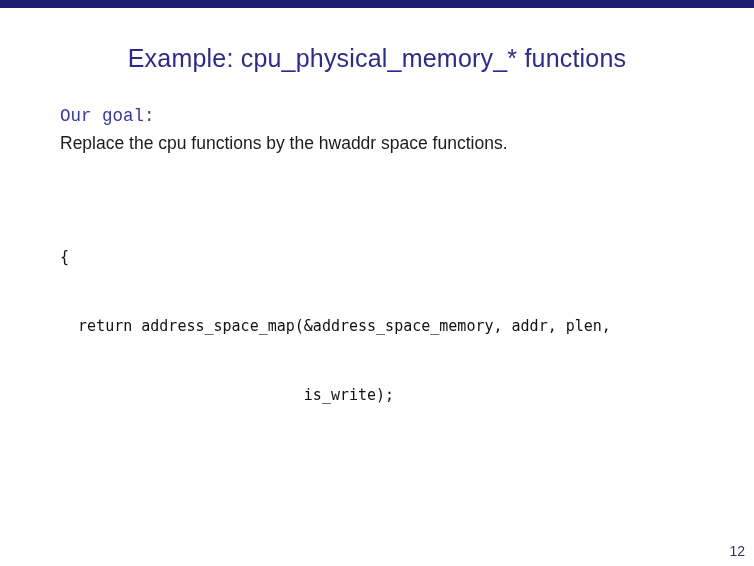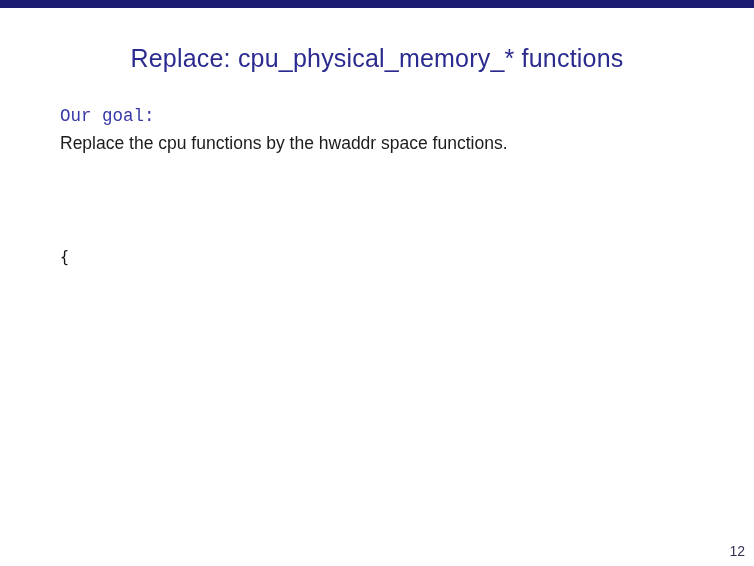--- a/index.html
+++ b/index.html
@@ -51,28 +51,30 @@
     bottom: 7px;
     font-size: 14px;
     color: #333355;
   }
 </style>
 </head>
 <body>
 
 <div class="top-bar"></div>
 
-<h1 class="title">Replace: cpu_physical_memory_* functions</h1>
+<h1 class="title">Example: cpu_physical_memory_* functions</h1>
 
 <div class="content">
   <div class="goal-label">Our goal:</div>
   <div class="goal-text">Replace the cpu functions by the hwaddr space functions.</div>
 
   <div class="code">
     <div class="code-block">
       <div class="code-line">{</div>
+      <div class="code-line">  return address_space_map(&amp;address_space_memory, addr, plen,</div>
+      <div class="code-line">                           is_write);</div>
       
     </div>
 
   </div>
 </div>
 
 <div class="page-number">12</div>
 
 </body></html>

